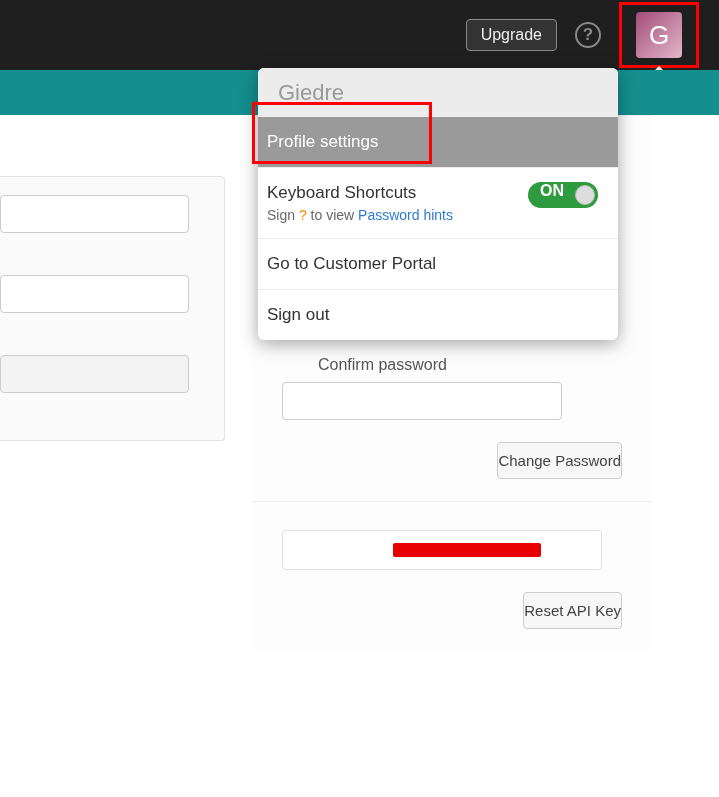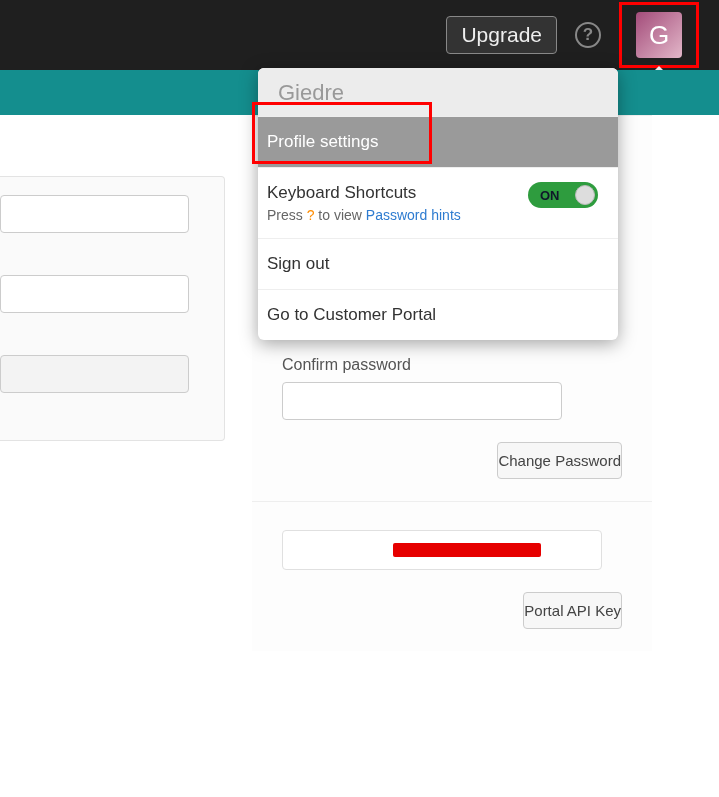--- a/index.html
+++ b/index.html
@@ -6,21 +6,21 @@
   html, body { width: 719px; height: 797px; overflow: hidden; font-family: Arial, Helvetica, sans-serif; background: #fff; }
 
   .topbar {
     position: absolute; top: 0; left: 0; right: 0; height: 70px;
     background: #1f1f1f;
     display: flex; align-items: center; justify-content: flex-end;
     padding-right: 20px; gap: 18px;
   }
   .upgrade-btn {
     background: #333; color: #eee; border: 1px solid #888;
-    padding: 6px 14px; border-radius: 4px; font-size: 21px; cursor: pointer;
+    padding: 6px 14px; border-radius: 4px; font-size: 16px; cursor: pointer;
   }
   .help-icon {
     width: 26px; height: 26px; border: 2px solid #888; border-radius: 50%;
     color: #888; display: flex; align-items: center; justify-content: center;
     font-size: 17px; font-weight: bold; cursor: pointer;
   }
   .avatar-wrap {
     position: relative; width: 80px; height: 58px;
     display: flex; align-items: center; justify-content: center;
   }
@@ -58,21 +58,21 @@
   }
   .left-input.disabled { background: #f3f3f3; }
 
   .main-col {
     position: absolute; top: 115px; left: 252px; width: 400px; bottom: 0;
   }
   .pw-section {
     border-top: 1px solid #eee; border-bottom: 1px solid #eee;
     padding: 240px 30px 22px 30px; background: #fdfdfd;
   }
-  .field-label { font-size: 16px; color: #555; margin-bottom: 8px; }
+  .field-label { font-size: 16px; color: #555; margin-bottom: 8px; margin-left: 36px; }
   .pw-input {
     width: 280px; height: 38px; background: #fff; border: 1px solid #ccc;
     border-radius: 4px; padding: 4px 8px; font-size: 14px;
   }
   .btn-default {
     background: #f7f7f7; border: 1px solid #ccc; border-radius: 4px;
     padding: 9px 0; font-size: 15px; color: #444; cursor: pointer;
   }
   .btn-row { display: flex; justify-content: flex-end; margin-top: 22px; }
 
@@ -107,21 +107,21 @@
   .profile-highlight {
     position: absolute; top: 102px; left: 252px; width: 180px; height: 62px;
     border: 3px solid #ff0000; z-index: 60; pointer-events: none;
   }
   .dd-sub { font-size: 14px; color: #666; margin-top: 4px; }
   .dd-sub .q { color: #ff8c00; }
   .dd-sub .link { color: #2d7bd0; }
   .toggle {
     position: absolute; right: 20px; top: 14px;
     width: 70px; height: 26px; background: #2e9c3e; border-radius: 13px;
-    display: flex; align-items: center; color: #0f172a; font-size: 13px; font-weight: bold;
+    display: flex; align-items: flex-start; color: #ffffff; font-size: 16px; font-weight: bold;
     padding-left: 12px;
   }
   .toggle-knob {
     position: absolute; right: 3px; top: 3px; width: 20px; height: 20px;
     background: #ddd; border-radius: 50%; border: 1px solid #bbb;
   }
 </style>
 </head>
 <body>
 
@@ -151,39 +151,39 @@
       <button class="btn-default">Change Password</button>
     </div>
   </div>
 
   <div class="api-section">
     <div class="api-key-box">
       <span>3Pu9</span>
       <div class="redact"></div>
     </div>
     <div class="btn-row">
-      <button class="btn-default">Portal API Key</button>
+      <button class="btn-default">Reset API Key</button>
     </div>
   </div>
 </div>
 
 <div class="dropdown">
   <div class="dd-header">Giedre</div>
 
   <div class="dd-item active">Profile settings</div>
 
   <div class="dd-item">
     <span>Keyboard Shortcuts</span>
     <div class="dd-sub">
-      <span>Press </span><span class="q">?</span><span> to view </span><span class="link">Password hints</span>
+      <span>Sign </span><span class="q">?</span><span> to view </span><span class="link">Password hints</span>
     </div>
     <div class="toggle">
       <span>ON</span>
       <div class="toggle-knob"></div>
     </div>
   </div>
 
+  <div class="dd-item">Go to Customer Portal</div>
+
   <div class="dd-item">Sign out</div>
-
-  <div class="dd-item">Go to Customer Portal</div>
 </div>
 
 <div class="profile-highlight"></div>
 
 </body></html>

